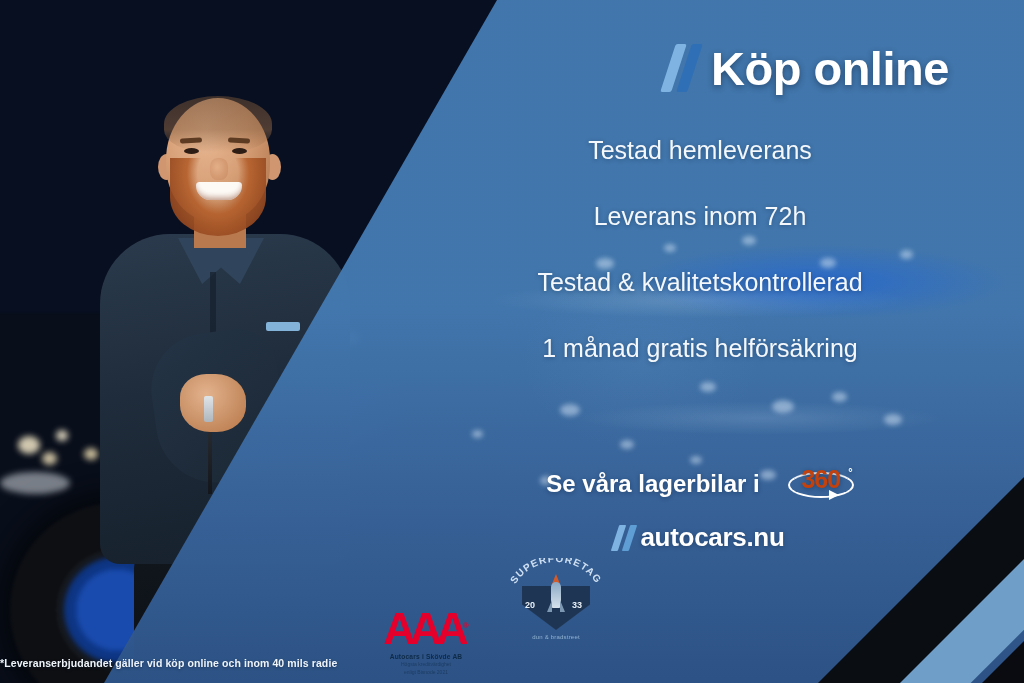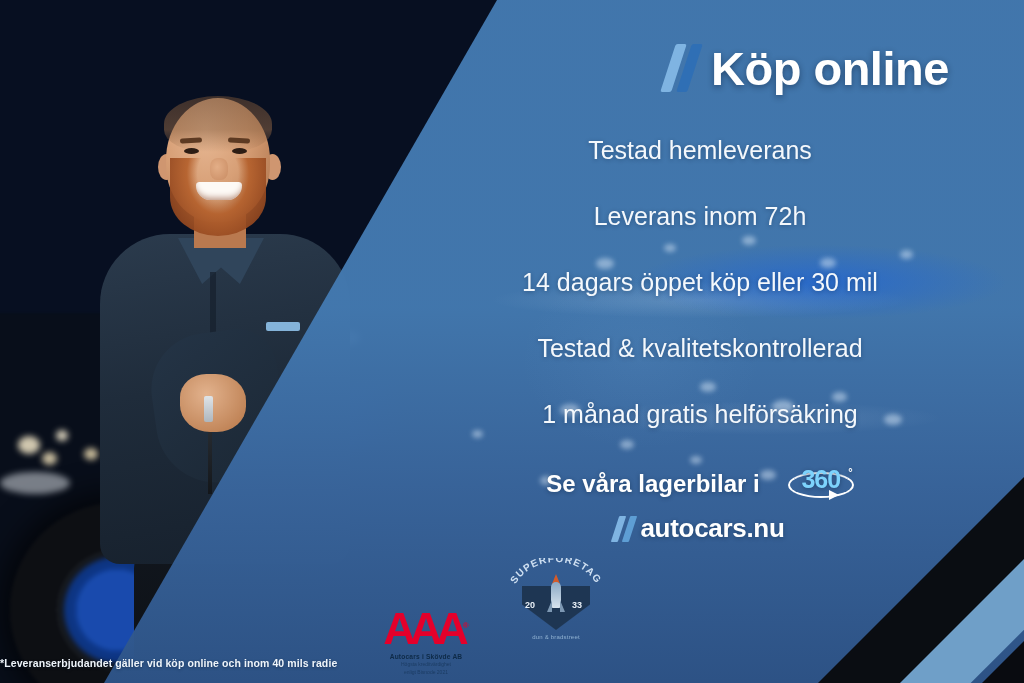--- a/index.html
+++ b/index.html
@@ -193,31 +193,31 @@
     text-shadow:0 1px 4px rgba(10,30,56,.4);
   }
   .badge360{position:relative;width:66px;height:36px;display:inline-block;}
   .badge360 .ring{
     position:absolute;left:0;top:6px;width:66px;height:26px;border-radius:50%;
     border:2.5px solid #ffffff;border-top-color:rgba(255,255,255,.92);
     box-sizing:border-box;
   }
   .badge360 .num{
     position:absolute;left:0;top:-1px;width:66px;text-align:center;
-    font-size:25px;font-weight:bold;color:#7dd3fc;letter-spacing:-1px;
+    font-size:25px;font-weight:bold;color:#c2410c;letter-spacing:-1px;
   }
   .badge360 .deg{
     position:absolute;right:1px;top:0px;font-size:11px;font-weight:bold;color:#ffffff;
   }
   .badge360 .arrow{
     position:absolute;left:41px;top:24px;width:0;height:0;
     border-left:10px solid #ffffff;border-top:5px solid transparent;border-bottom:5px solid transparent;
   }
   .site-line{
-    display:flex;align-items:center;justify-content:center;gap:7px;margin-top:11px;
+    display:flex;align-items:center;justify-content:center;gap:7px;margin-top:20px;
   }
   .site-slashes{display:inline-flex;gap:4px;transform:skewX(-18deg);}
   .site-slashes i{display:block;width:7px;height:26px;border-radius:1px;background:#7fb4e2;}
   .site-slashes i:nth-child(2){background:#5e9ed4;}
   .site-name{color:#ffffff;font-size:26px;font-weight:bold;letter-spacing:-.3px;
     text-shadow:0 1px 4px rgba(10,30,56,.4);}
 
   
   .logos{position:absolute;left:352px;top:556px;width:380px;height:94px;}
 
@@ -351,21 +351,20 @@
       <span class="slashes">
         <i></i>
           <i></i>
       </span>
       <span class="title">Köp online</span>
     </div>
 
     <div class="bullets">
       <div class="bullet">Testad hemleverans</div>
       <div class="bullet">Leverans inom 72h</div>
-      <div class="bullet">14 dagars öppet köp eller 30 mil</div>
       <div class="bullet">Testad &amp; kvalitetskontrollerad</div>
       <div class="bullet">1 månad gratis helförsäkring</div>
     </div>
 
     <div class="cta">
       <div class="cta-line">
         <span>Se våra lagerbilar i</span>
         <span class="badge360">
           <span class="ring"></span>
           <span class="num">360</span>

